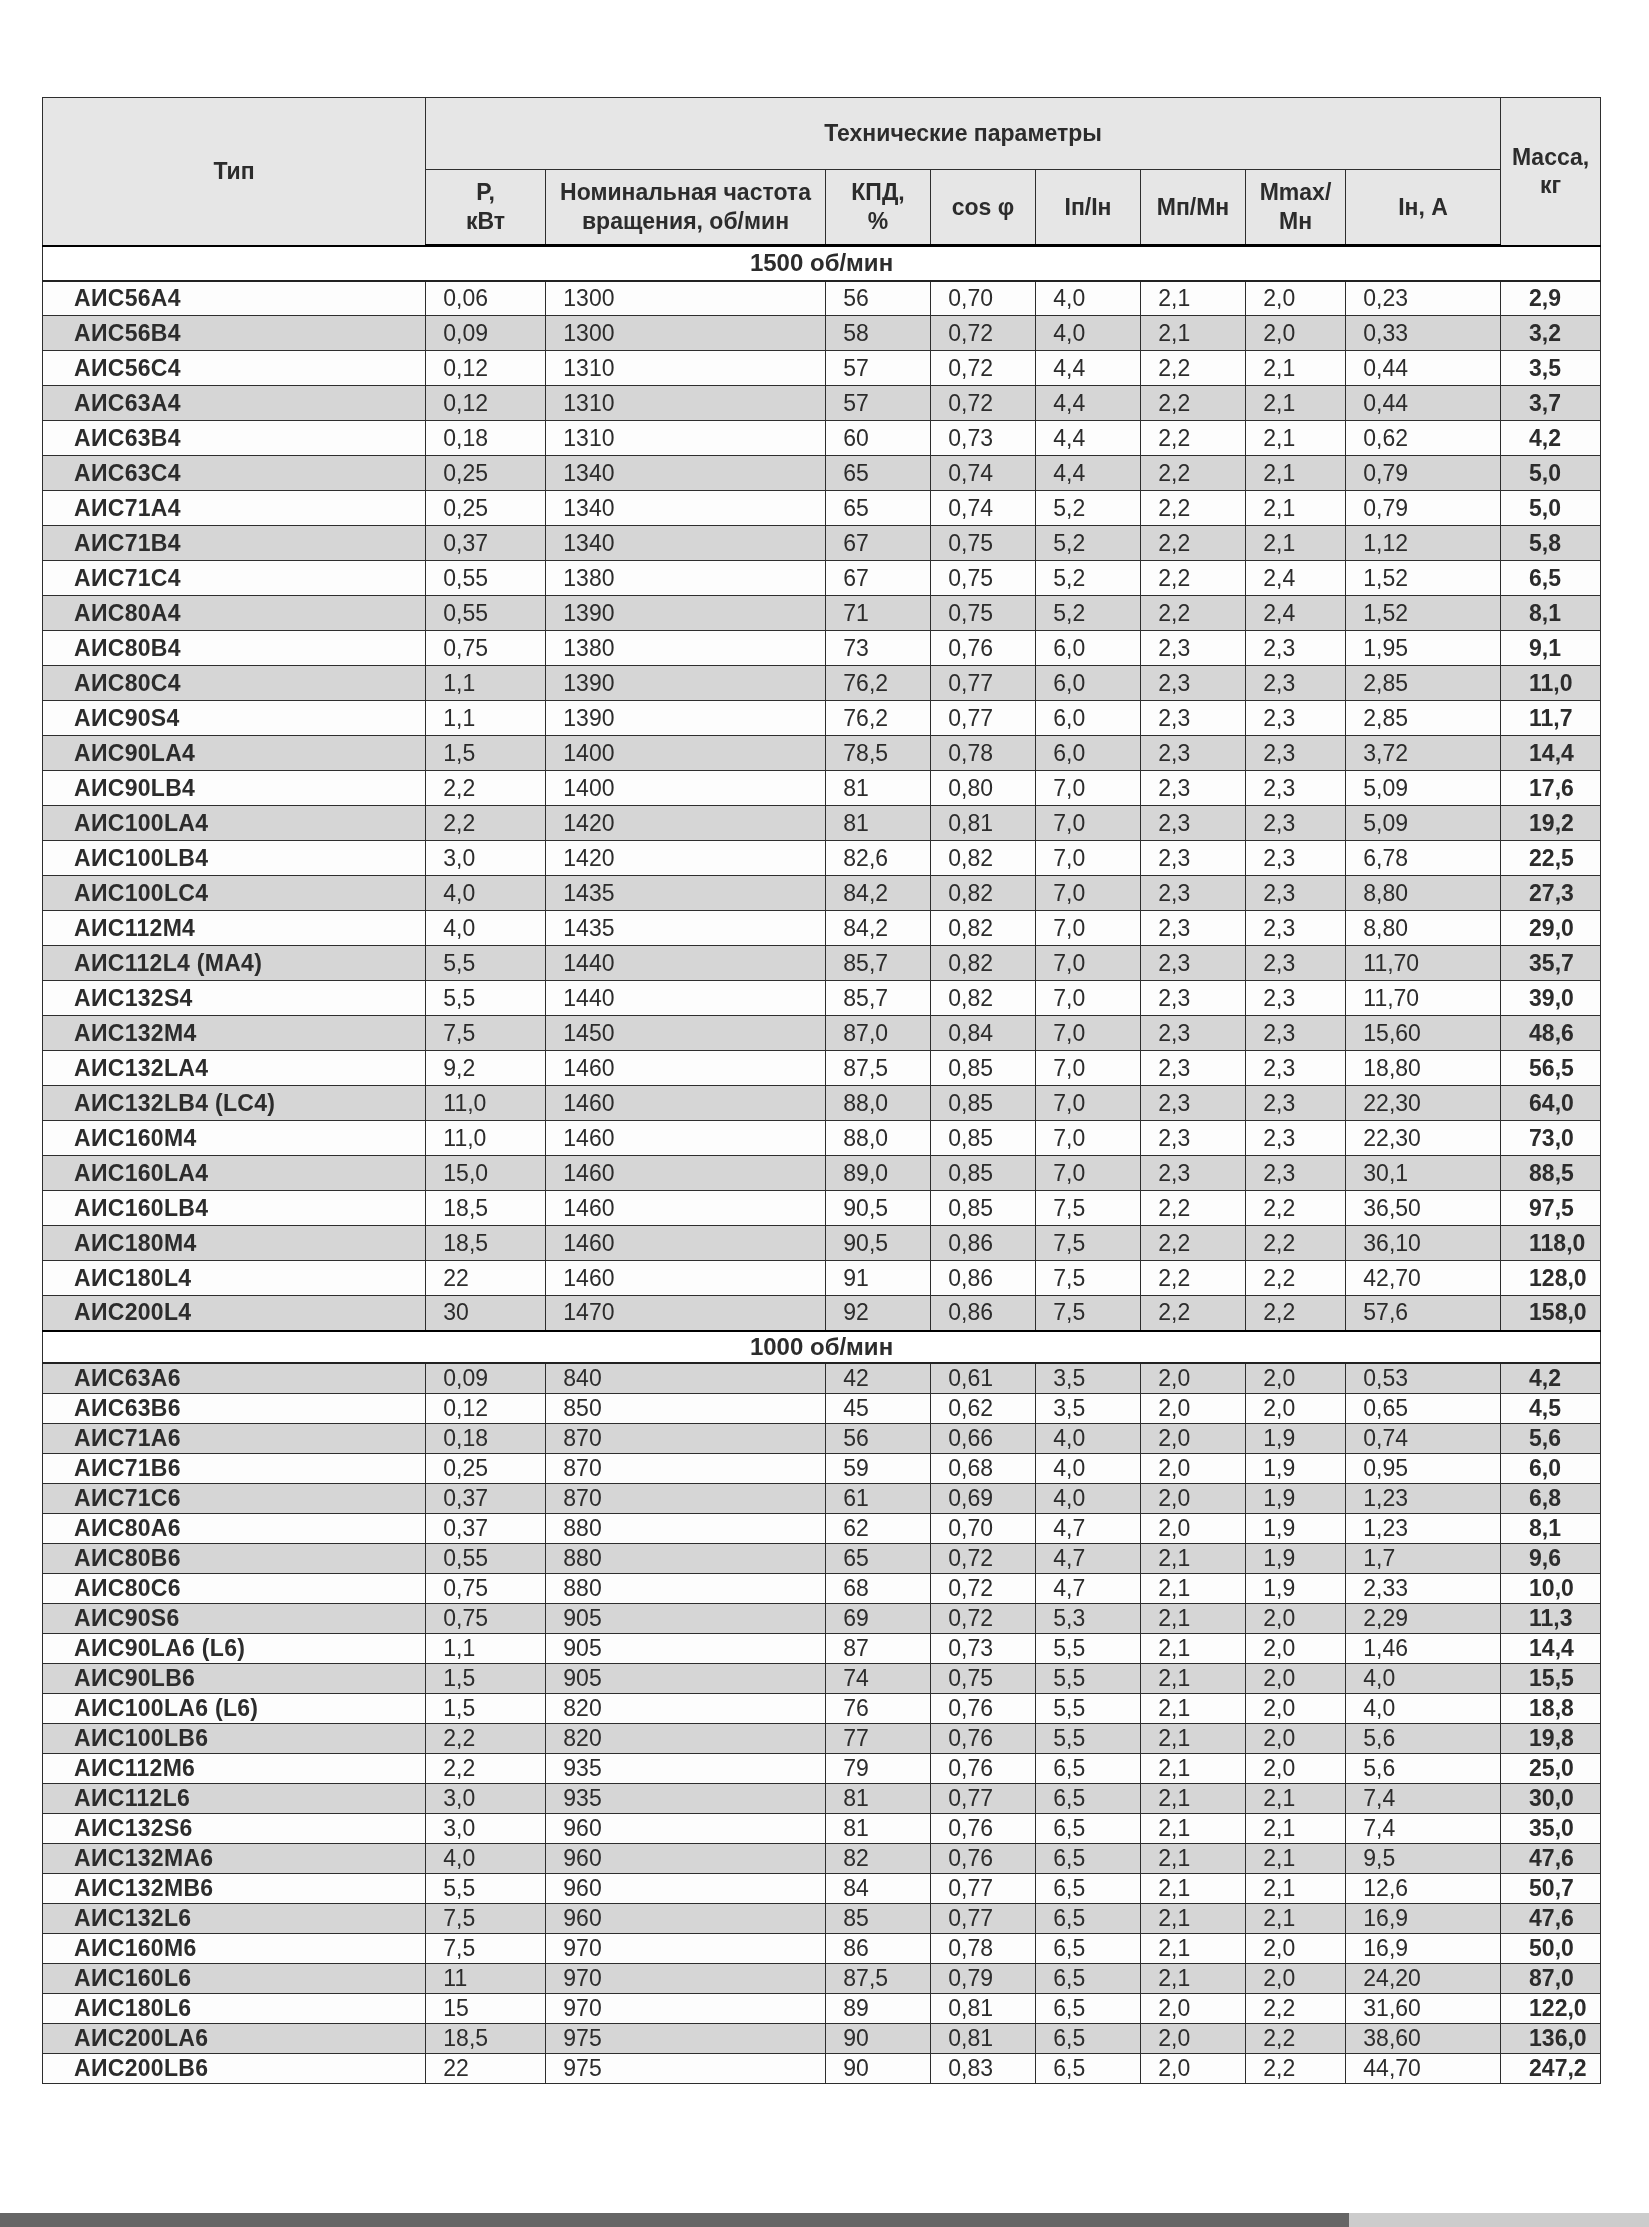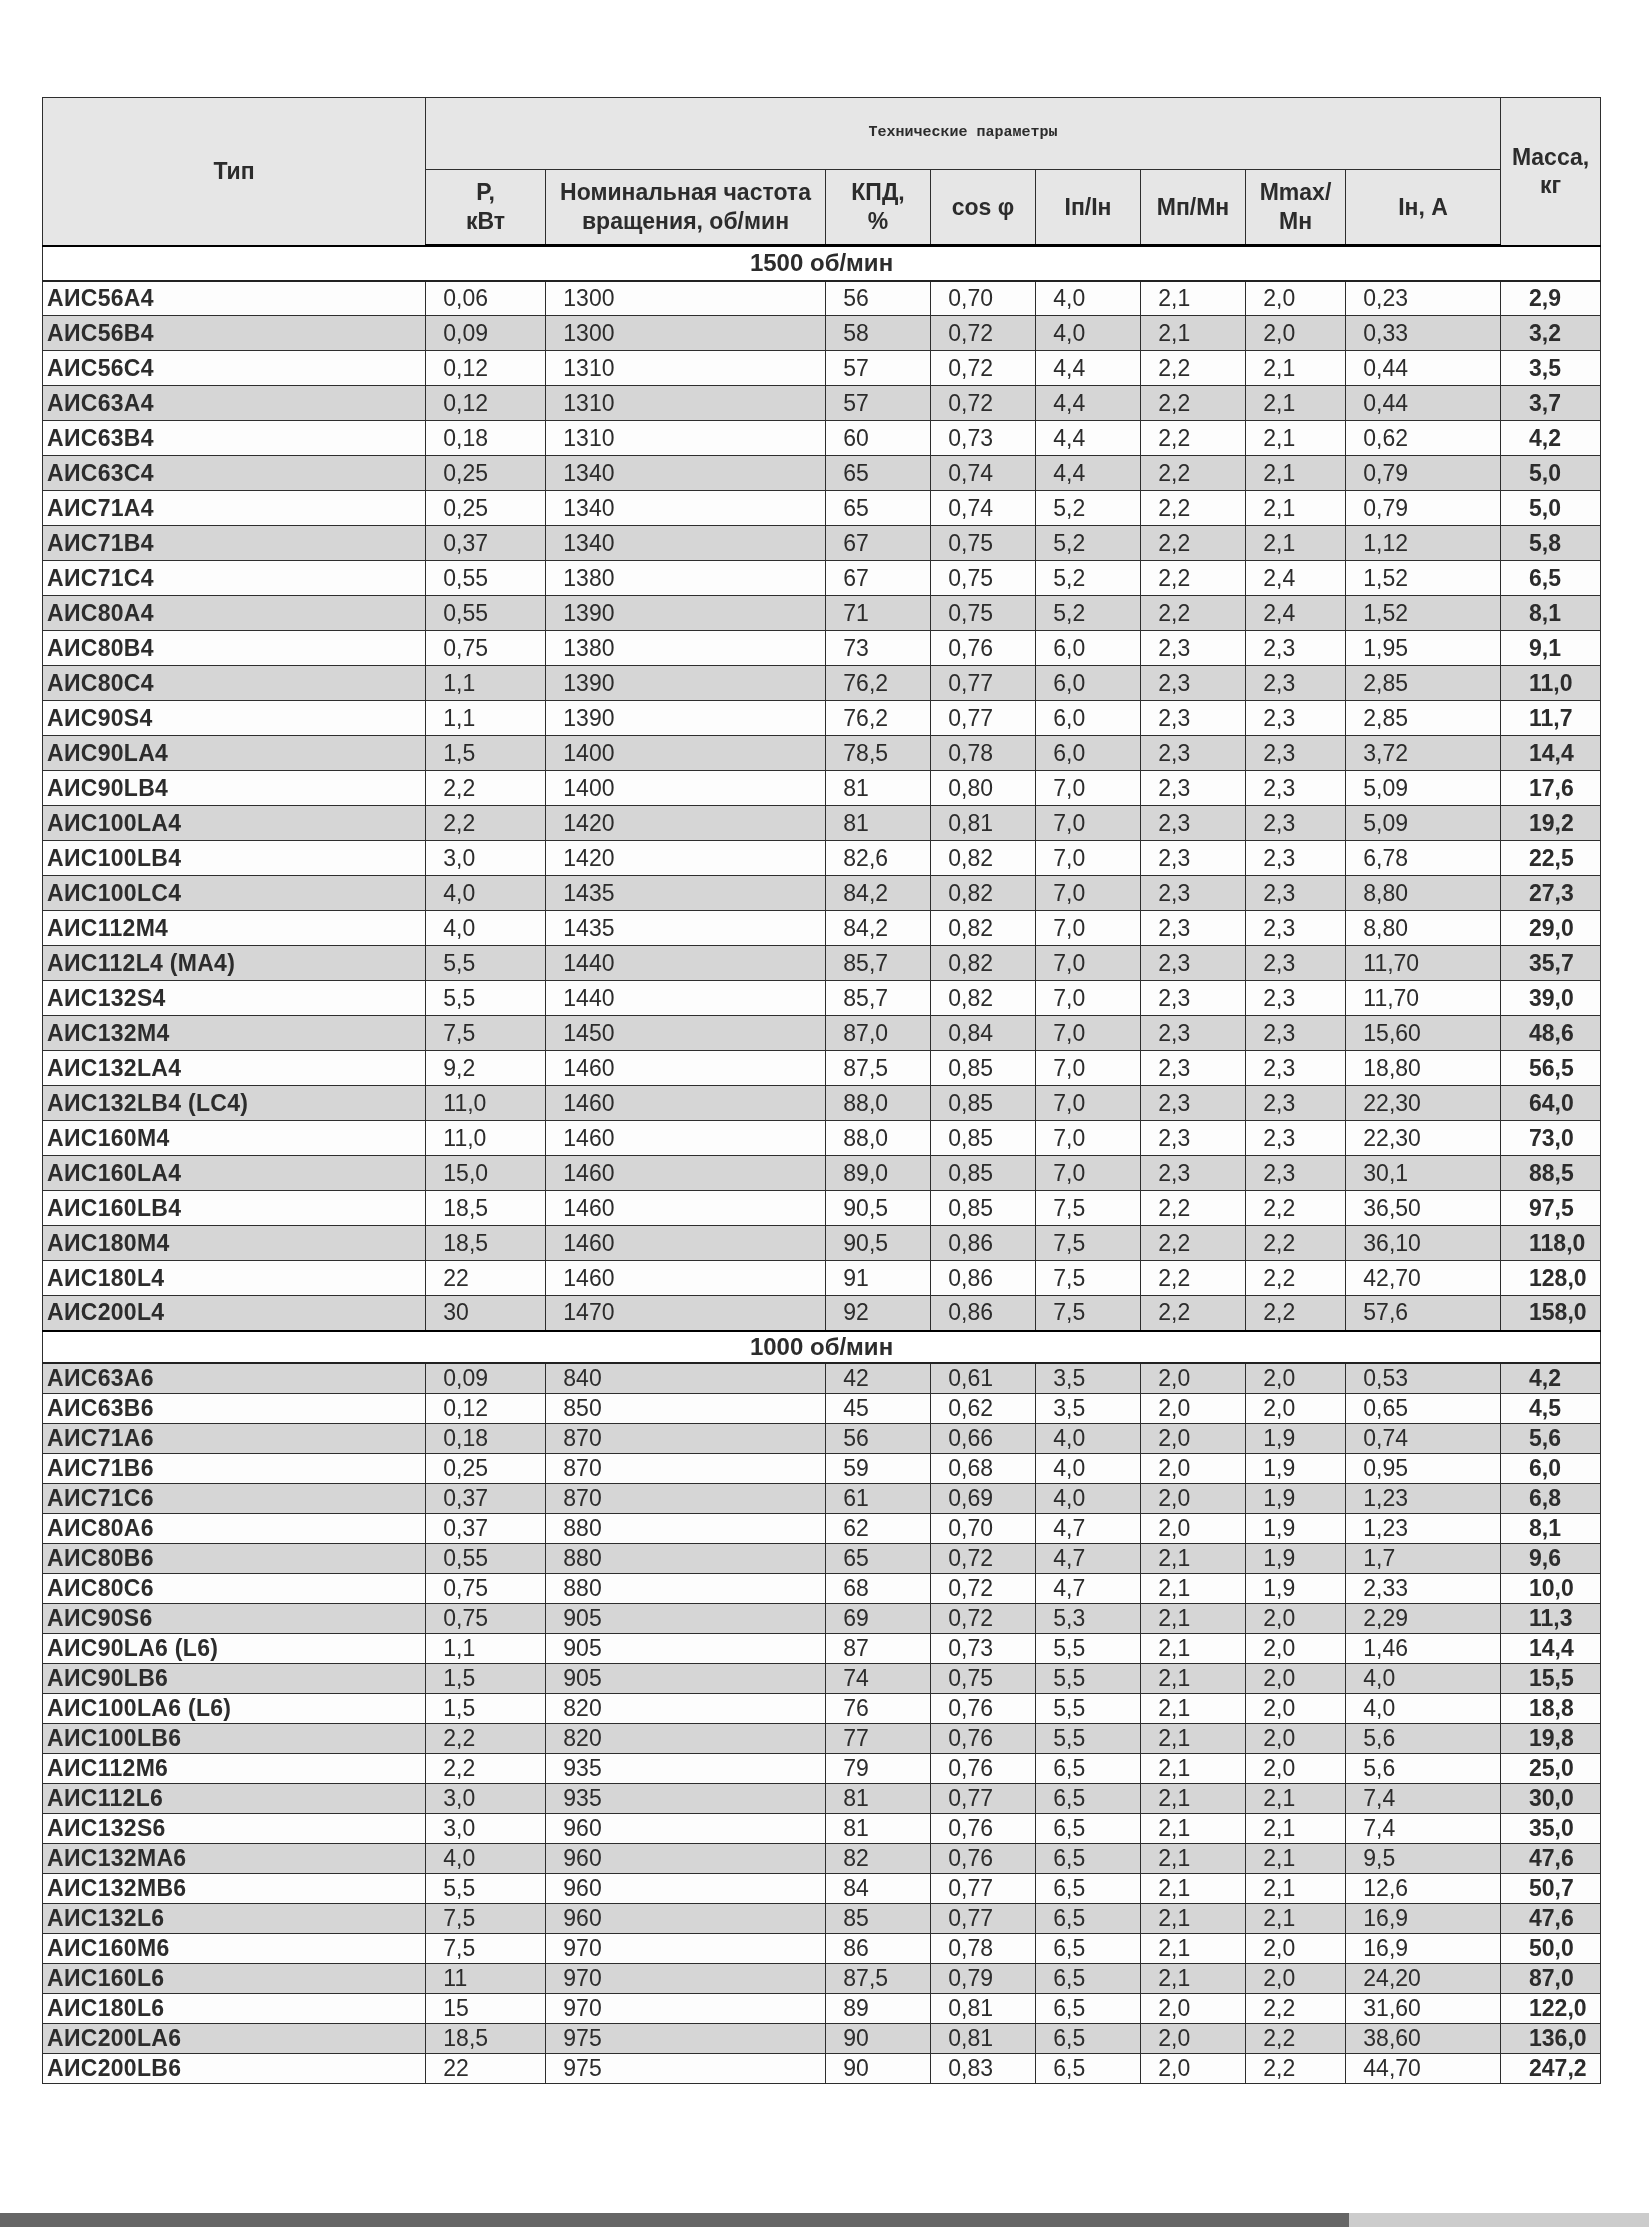--- a/index.html
+++ b/index.html
@@ -36,25 +36,24 @@
   thead th {
     background: #e6e6e6;
     font-weight: 600;
     font-size: 23px;
     text-align: center;
     line-height: 1.25;
   }
   tr.group-row { height: 72px; }
   tr.sub-row   { height: 76px; }
   th.group-head {
-    font-size: 15px;
+    font-size: 23px;
     font-weight: 700;
     border-bottom: 3.3px solid #000;
     border-right: 2.7px solid #000;
-    font-family: Liberation Mono, monospace;
   }
   tr.sub-row th { border-bottom: 3.3px solid #000; }
   th.type-head, th.mass-head { border-bottom: 3.3px solid #000; }
 
   tbody[data-section="0"] tr { height: 35px; }
   tbody[data-section="1"] tr { height: 24px; }
 
   tr.band { height: 37px; }
   tr.band td {
     background: #ffffff;
@@ -62,21 +61,21 @@
     font-weight: 700;
     font-size: 24px;
     border-top: 2.7px solid #000;
     border-bottom: 2px solid #222;
   }
   tbody tr td { background: #fdfdfd; }
   tbody tr.shade td { background: #d6d6d6; }
 
   td.type {
     text-align: left;
-    padding-left: 4px;
+    padding-left: 31px;
     font-size: 23px;
     font-weight: 600;
     letter-spacing: 0.3px;
   }
   td.val {
     text-align: left;
     padding-left: 17.3px;
     font-size: 23px;
     font-weight: 500;
   }

